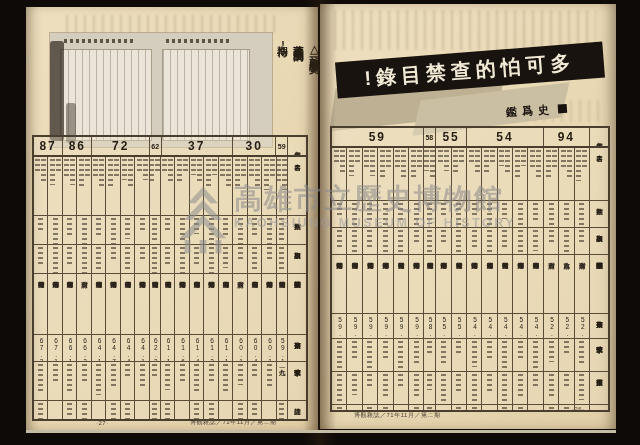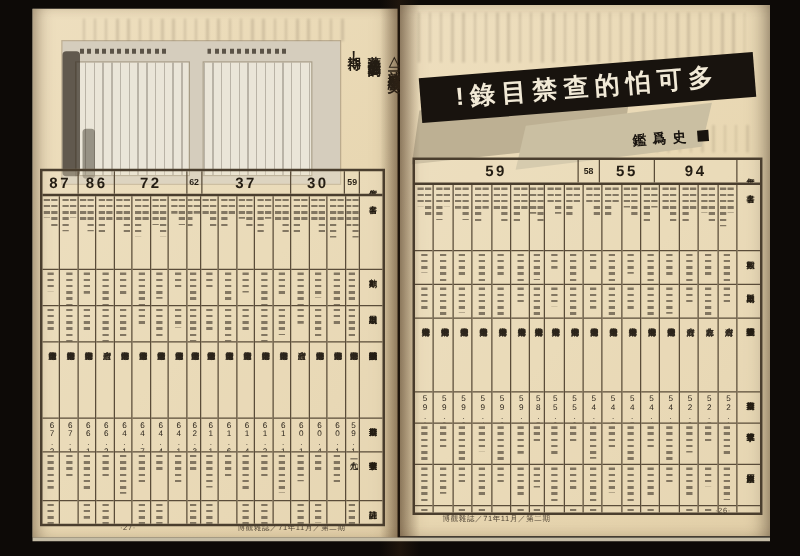--- a/index.html
+++ b/index.html
@@ -584,20 +584,21 @@
     <div class="byline">
       <span>鑑爲史</span>
       <span class="sq"></span>
     </div>
 
     <div class="btable rt" id="rtable">
         <div class="trow">
           <div class="ycell ybig" style="flex: 6 1 0%;">59</div>
           <div class="ycell ysmall" style="flex: 0.75 1 0%;">58</div>
           <div class="ycell ybig" style="flex: 2 1 0%;">55</div>
+          <div class="ycell ybig" style="flex: 5 1 0%;">54</div>
           <div class="ycell ybig" style="flex: 3 1 0%;">94</div>
           <div class="ycell corner v">年度</div>
         </div>
         <div class="tbody">
           <div class="bcol" style="flex: 1 1 0%;">
             <div class="cell c-title">
               <span class="pt" style="height: 15px;"></span>
               <span class="pt" style="height: 24px;"></span>
             </div>
             <div class="cell c-issue">
@@ -1071,13 +1072,29 @@
         </div>
       </div>
 
     <div class="foot" style="left:34px;top:407px;">博觀雜誌／71年11月／第二期</div>
     <div class="foot" style="left:252px;top:402px;">·26·</div>
   </div>
 
   <div class="gutter"></div>
   <div class="edgeline"></div>
 
+  <div class="watermark">
+    <svg width="50" height="72" viewBox="0 0 60 84">
+      <g fill="#8f8f8f">
+        <path d="M30 2 L12 22 H21 L30 12 L39 22 H48 Z"></path>
+        <path d="M30 18 L7 42 H17 L30 28 L43 42 H53 Z"></path>
+        <path d="M30 36 L2 64 H13 L30 46 L47 64 H58 Z"></path>
+        <rect x="8" y="66" width="7" height="16"></rect>
+        <rect x="26" y="66" width="8" height="16"></rect>
+        <rect x="45" y="66" width="7" height="16"></rect>
+      </g>
+    </svg>
+    <div class="wm-text">
+      <div class="cjk">高雄市立歷史博物館</div>
+      <div class="latin">KAOHSIUNG MUSEUM OF HISTORY</div>
+    </div>
+  </div>
 </div>
 
 </body></html>

